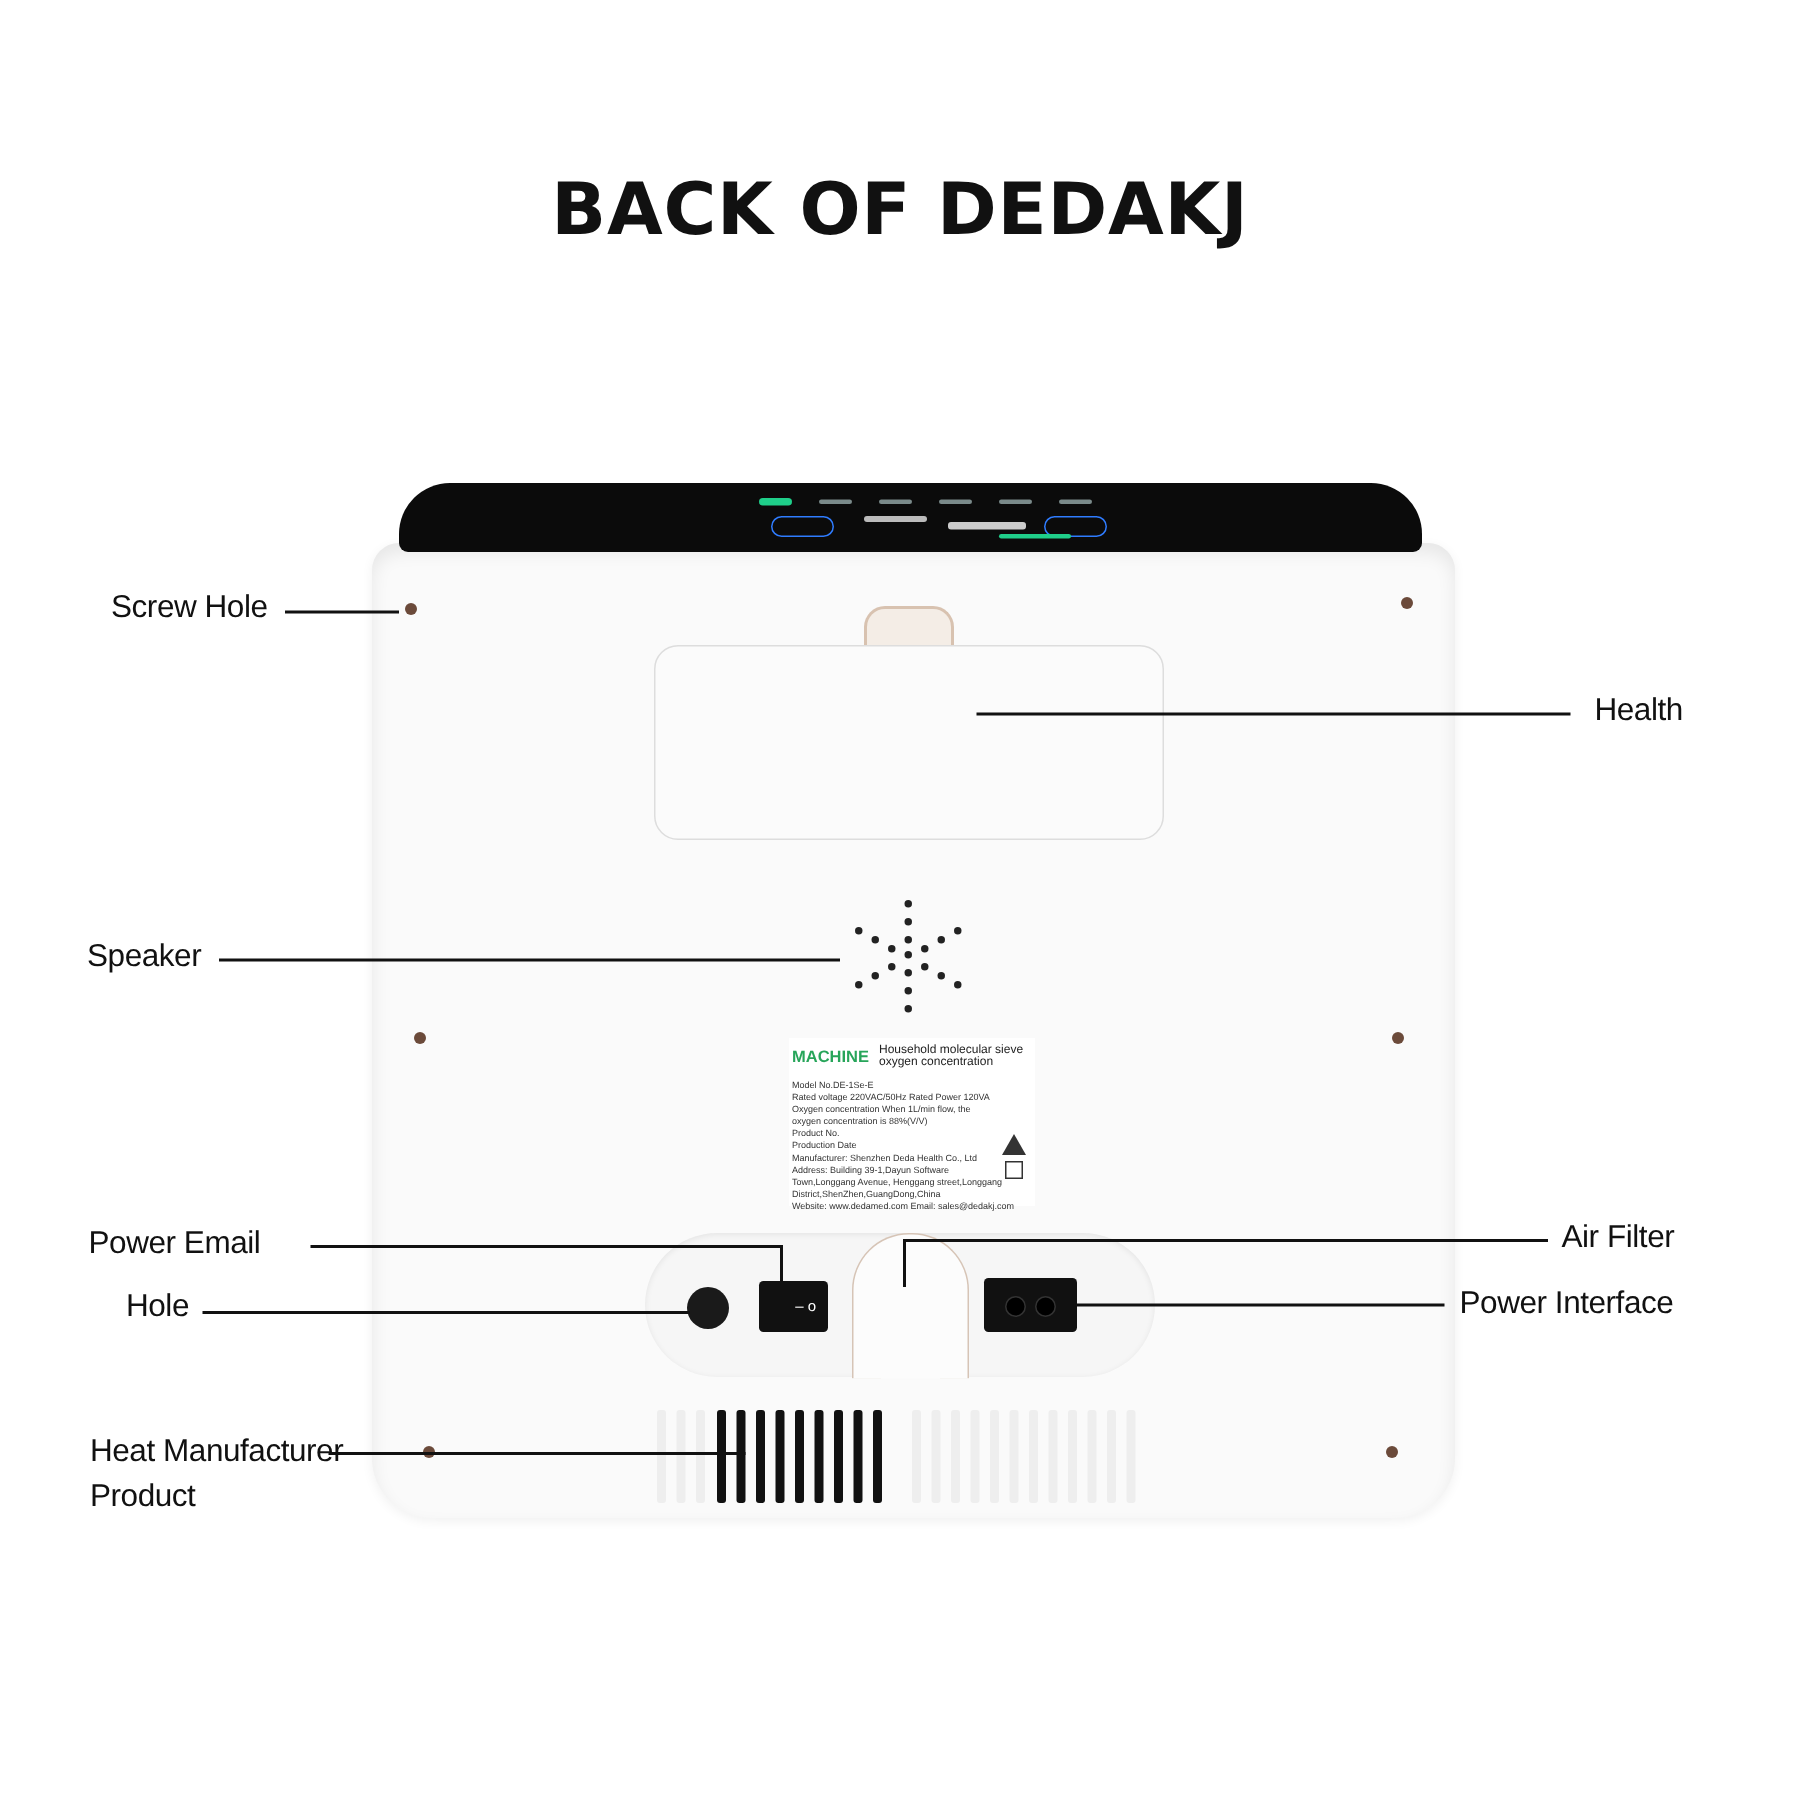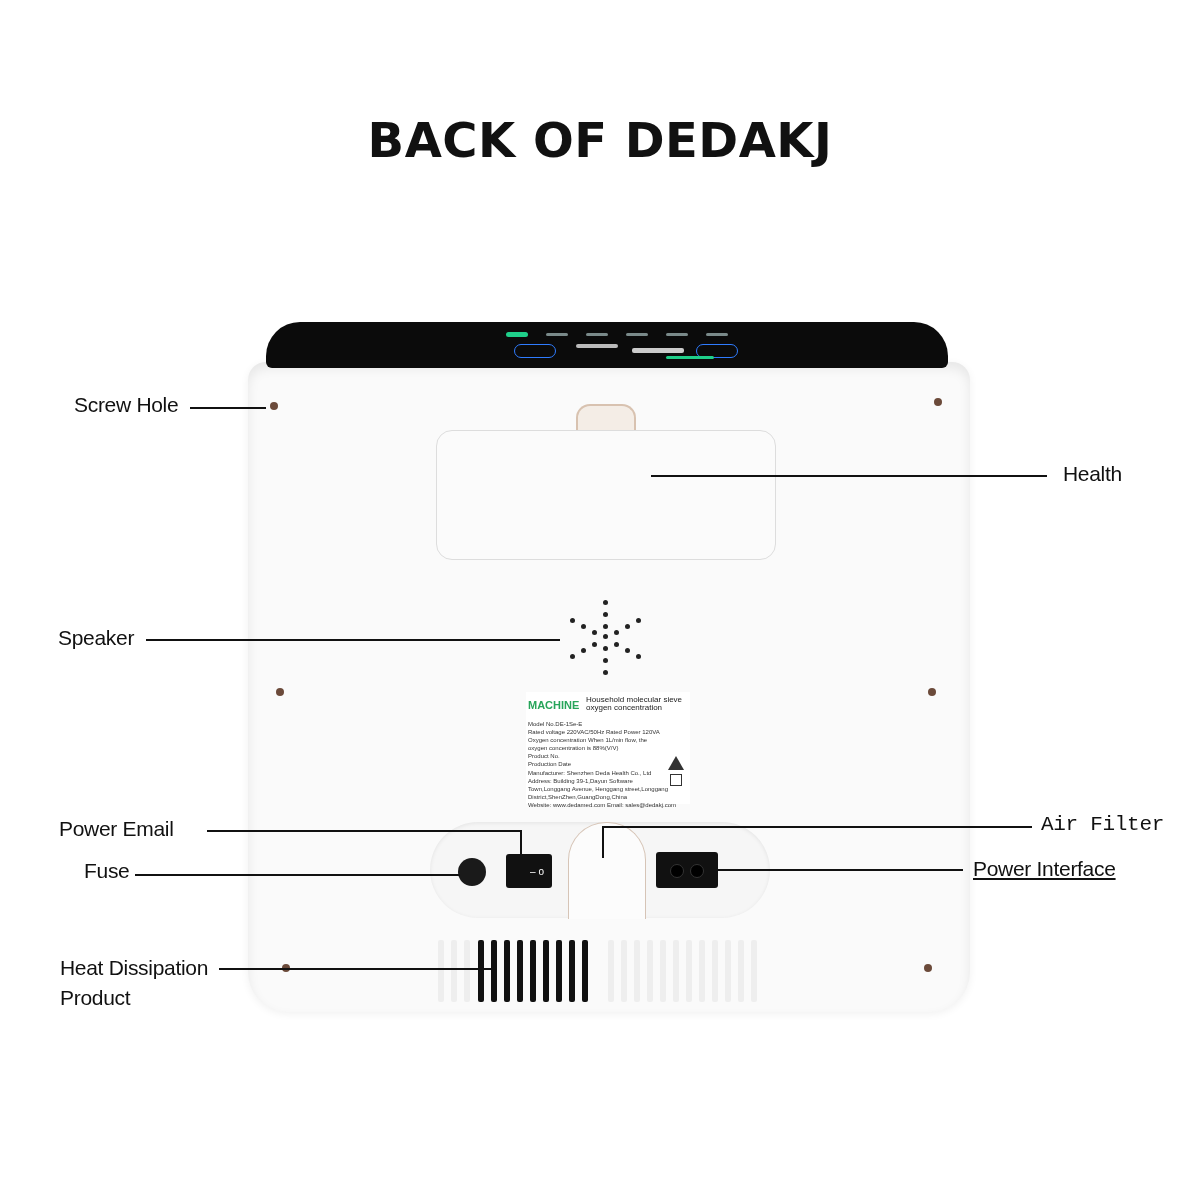--- a/index.html
+++ b/index.html
@@ -158,17 +158,17 @@
 <div class="leader" style="left:135px;top:874px;width:325px;"></div>
 <div class="leader" style="left:602px;top:826px;width:430px;"></div>
 <div class="vline" style="left:602px;top:826px;height:32px;"></div>
 <div class="leader" style="left:717px;top:869px;width:246px;"></div>
 <div class="leader" style="left:219px;top:968px;width:278px;"></div>
 
 <div class="callout" style="left:74px;top:393px;">Screw Hole</div>
 <div class="callout" style="left:1063px;top:462px;">Health</div>
 <div class="callout" style="left:58px;top:626px;">Speaker</div>
 <div class="callout" style="left:59px;top:817px;">Power Email</div>
-<div class="callout" style="left:84px;top:859px;">Fuse</div>
-<div class="callout" style="left:1041px;top:813px;font-family:Liberation Mono, monospace;">Air Filter</div>
-<div class="callout" style="left:973px;top:857px;text-decoration:underline;">Power Interface</div>
-<div class="callout" style="left:60px;top:956px;">Heat Dissipation</div>
+<div class="callout" style="left:84px;top:859px;">Hole</div>
+<div class="callout" style="left:1041px;top:813px;">Air Filter</div>
+<div class="callout" style="left:973px;top:857px;">Power Interface</div>
+<div class="callout" style="left:60px;top:956px;">Heat Manufacturer</div>
 <div class="callout" style="left:60px;top:986px;">Product</div>
 
 </body></html>

